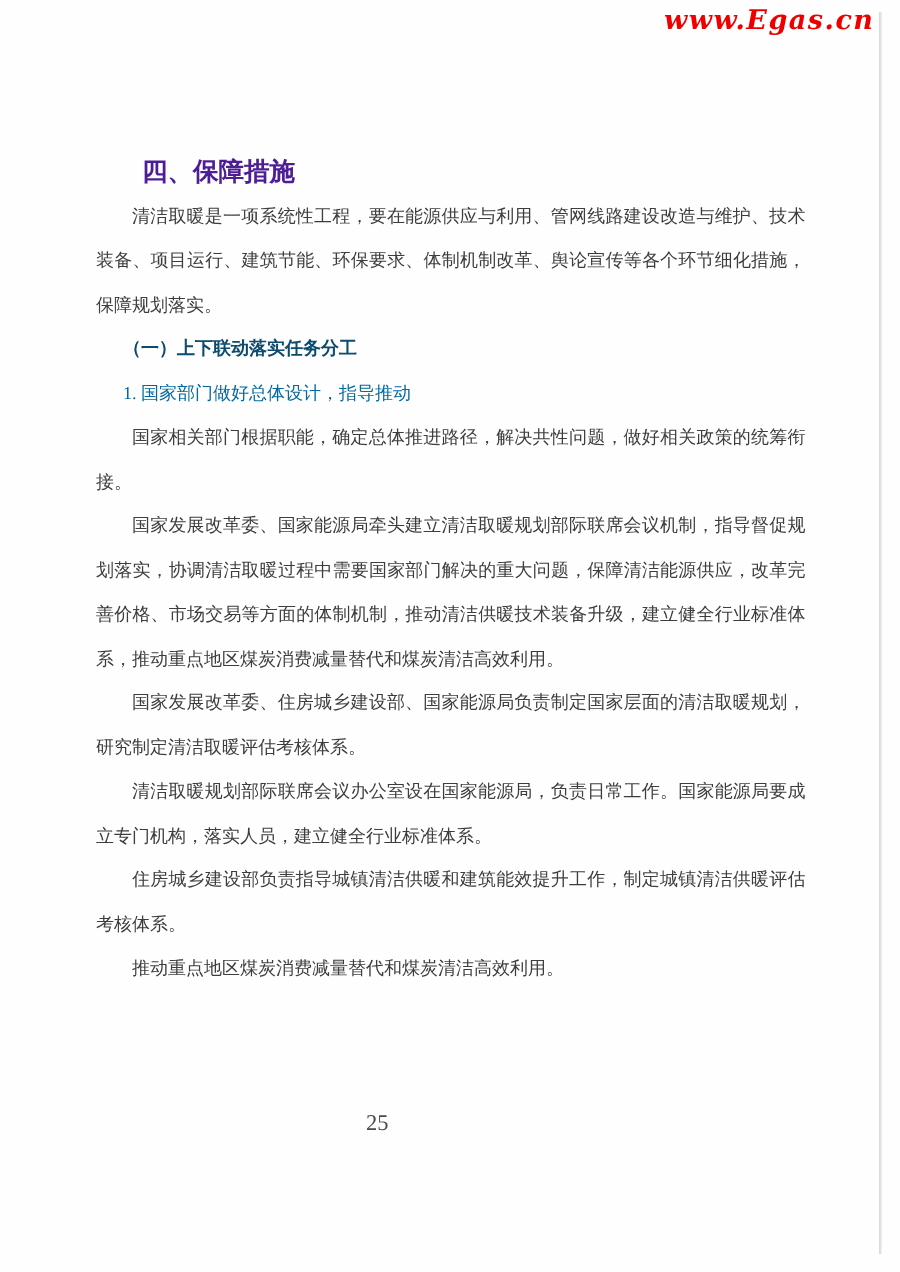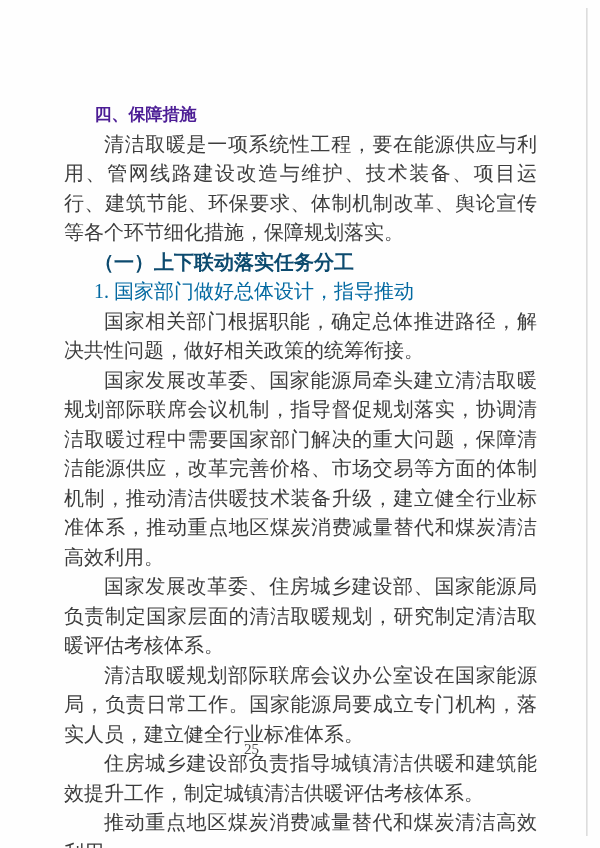--- a/index.html
+++ b/index.html
@@ -47,21 +47,21 @@
     color: #3d3d3d;
     text-align: justify;
   }
   .doc-text p,
   .doc-text h1,
   .doc-text h2,
   .doc-text h3 {
     margin: 0;
     padding: 0;
     text-indent: 2em;
-    font-size: 20px;
+    font-size: 12px;
     font-weight: normal;
   }
   .doc-text h1 {
     font-size: 17px;
     font-weight: bold;
     color: #4c1d95;
     text-indent: 1.8em;
   }
   .doc-text h2 {
     font-weight: bold;
@@ -81,20 +81,21 @@
     font-size: 15px;
     line-height: 18px;
     color: #4a4a4a;
   }
 </style>
 </head>
 <body>
 
 <div class="scan-page">
 
+  <div class="watermark" style="color: rgb(238, 0, 0);">www.Egas.cn</div>
 
   <div class="scan-line"></div>
 
   <div class="doc-text">
     <h1>四、保障措施</h1>
     <p>清洁取暖是一项系统性工程，要在能源供应与利用、管网线路建设改造与维护、技术装备、项目运行、建筑节能、环保要求、体制机制改革、舆论宣传等各个环节细化措施，保障规划落实。</p>
     <h2>（一）上下联动落实任务分工</h2>
     <h3>1. 国家部门做好总体设计，指导推动</h3>
     <p>国家相关部门根据职能，确定总体推进路径，解决共性问题，做好相关政策的统筹衔接。</p>
     <p>国家发展改革委、国家能源局牵头建立清洁取暖规划部际联席会议机制，指导督促规划落实，协调清洁取暖过程中需要国家部门解决的重大问题，保障清洁能源供应，改革完善价格、市场交易等方面的体制机制，推动清洁供暖技术装备升级，建立健全行业标准体系，推动重点地区煤炭消费减量替代和煤炭清洁高效利用。</p>

